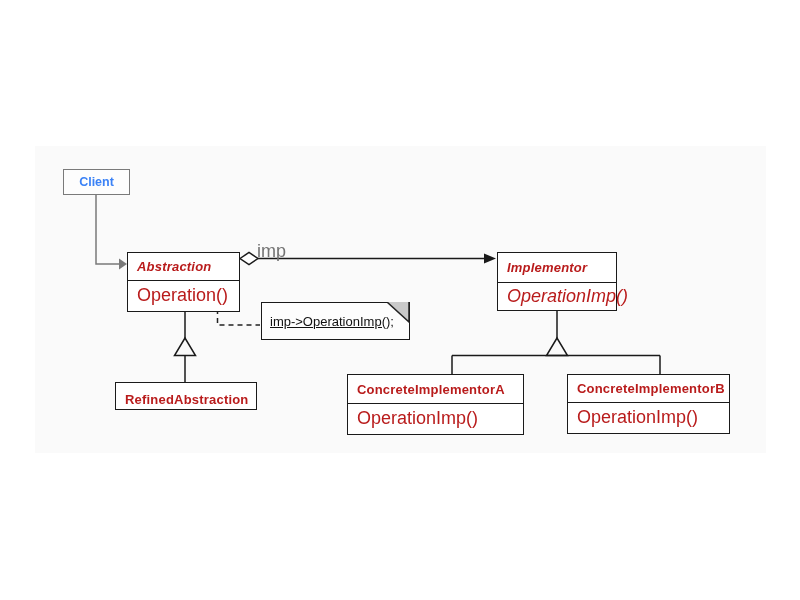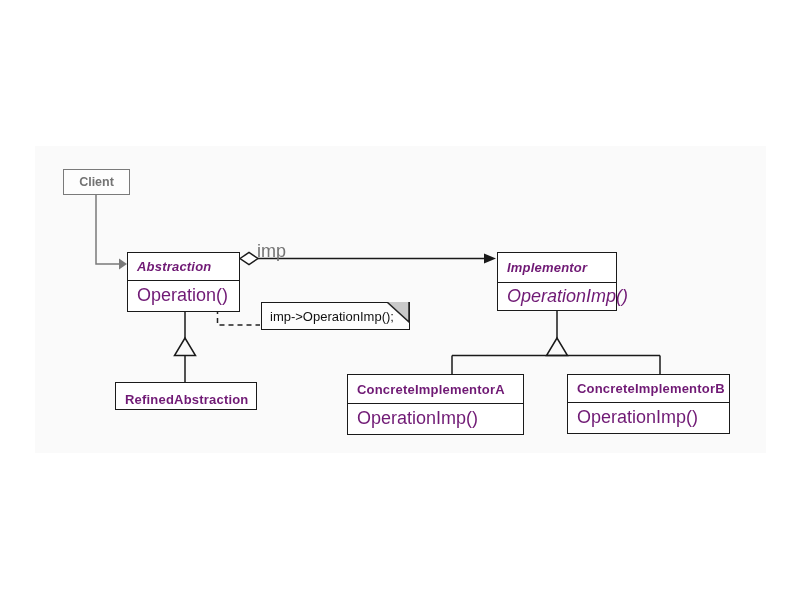--- a/index.html
+++ b/index.html
@@ -28,21 +28,21 @@
   svg.connectors {
     position: absolute;
     left: 0; top: 0;
     width: 800px; height: 600px;
     pointer-events: none;
   }
   .uml-class {
     position: absolute;
     background: var(--box-bg);
     border: 1.5px solid var(--line-color);
-    color: #701a75;
+    color: #b91c1c;
   }
   .uml-title {
     display: flex;
     align-items: center;
     padding-left: 9px;
     font-weight: bold;
     font-size: 13px;
     letter-spacing: 0.2px;
     white-space: nowrap;
   }
@@ -56,48 +56,49 @@
     white-space: nowrap;
   }
   .uml-methods.abstract { font-style: italic; }
 
   
   .box-client {
     position: absolute;
     left: 63px; top: 169px; width: 67px; height: 26px;
     background: #fdfdfd;
     border: 1.5px solid var(--client-gray);
-    color: #737373;
+    color: #3b82f6;
     font-weight: bold; font-size: 12.5px;
     display: flex; align-items: center; justify-content: center;
   }
   .box-abstraction { left: 127px; top: 252px; width: 113px; height: 60px; }
   .box-abstraction .uml-title  { height: 28px; }
   .box-abstraction .uml-methods{ height: 29px; }
   .box-implementor { left: 497px; top: 252px; width: 120px; height: 59px; }
   .box-implementor .uml-title  { height: 30px; }
   .box-implementor .uml-methods{ height: 26px; }
   .box-refined { left: 115px; top: 382px; width: 142px; height: 28px; }
   .box-refined .uml-title { height: 32px; }
   .box-concrete-a { left: 347px; top: 374px; width: 177px; height: 61px; }
   .box-concrete-a .uml-title  { height: 29px; }
   .box-concrete-a .uml-methods{ height: 29px; }
   .box-concrete-b { left: 567px; top: 374px; width: 163px; height: 60px; }
   .box-concrete-b .uml-title  { height: 28px; }
   .box-concrete-b .uml-methods{ height: 29px; }
 
   .note {
     position: absolute;
-    left: 261px; top: 302px; width: 149px; height: 28px;
+    left: 261px; top: 302px; width: 149px; height: 38px;
     background: #fdfdfd;
     border: 1.5px solid var(--line-color);
     display: flex; align-items: center;
     padding-left: 8px;
     font-size: 13px; color: #111;
     white-space: nowrap;
+    text-decoration: underline;
   }
   .note .fold {
     position: absolute;
     right: -1px; top: -1px;
   }
   .imp-label {
     position: absolute;
     left: 257px; top: 241px;
     font-size: 18px; color: #737373;
   }

